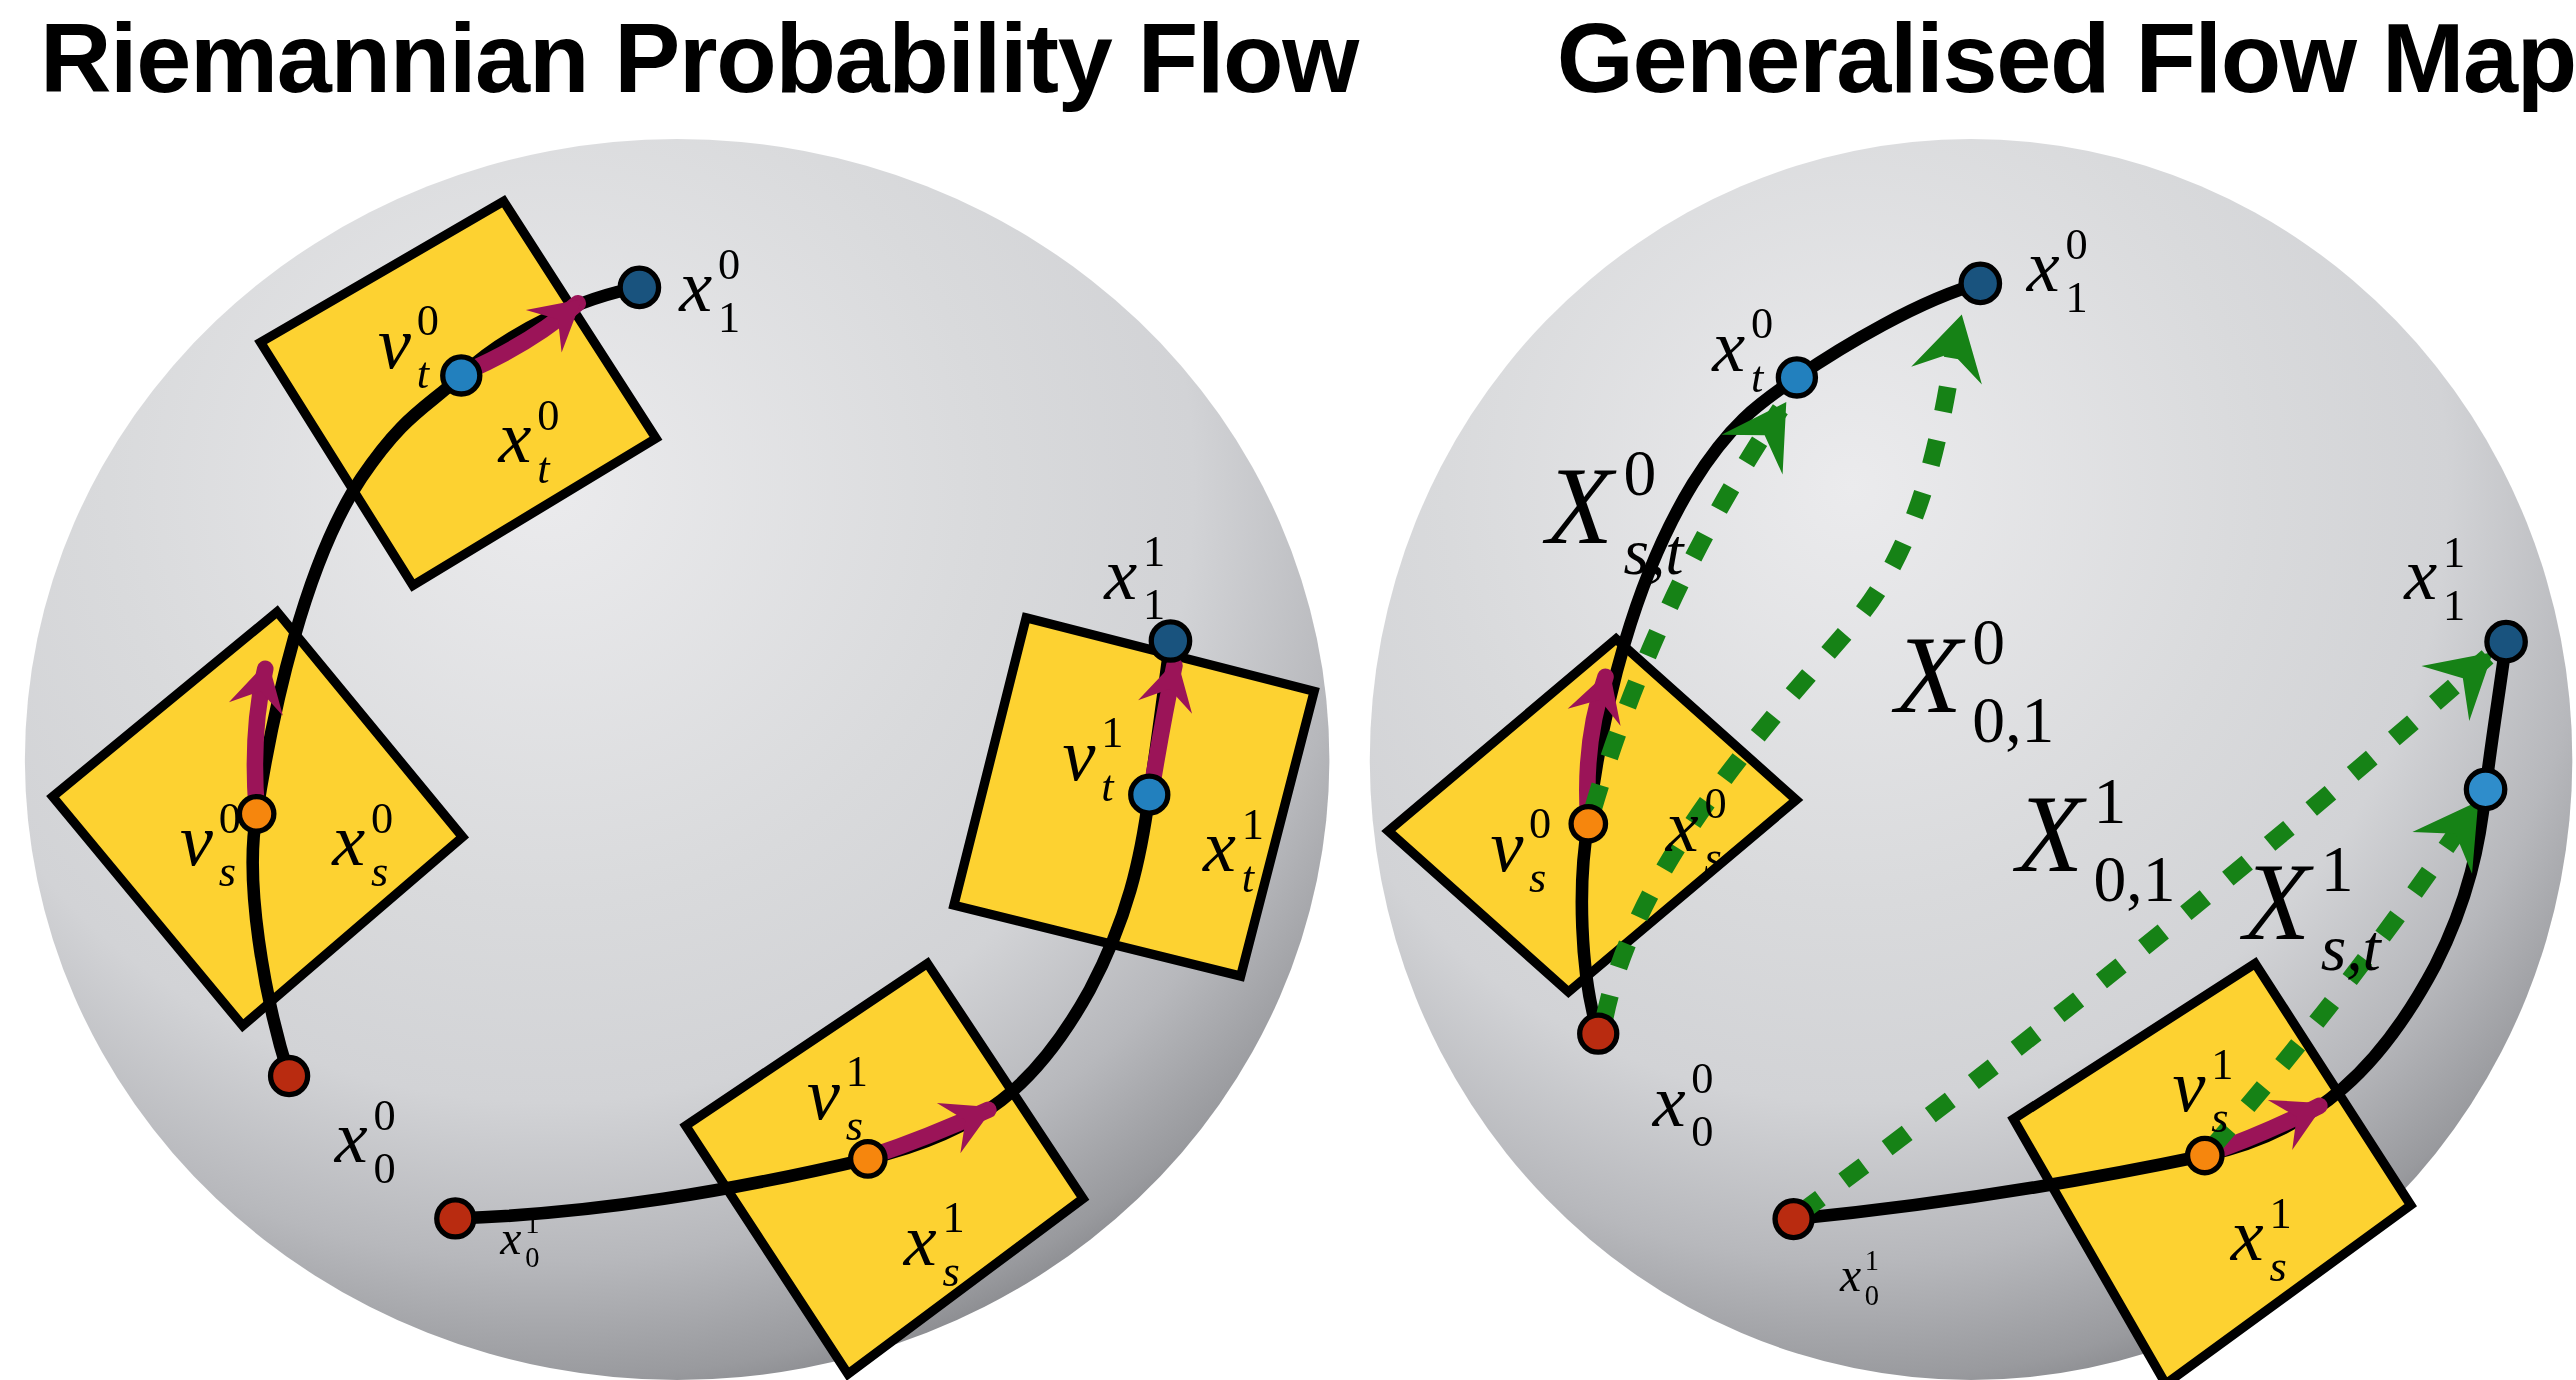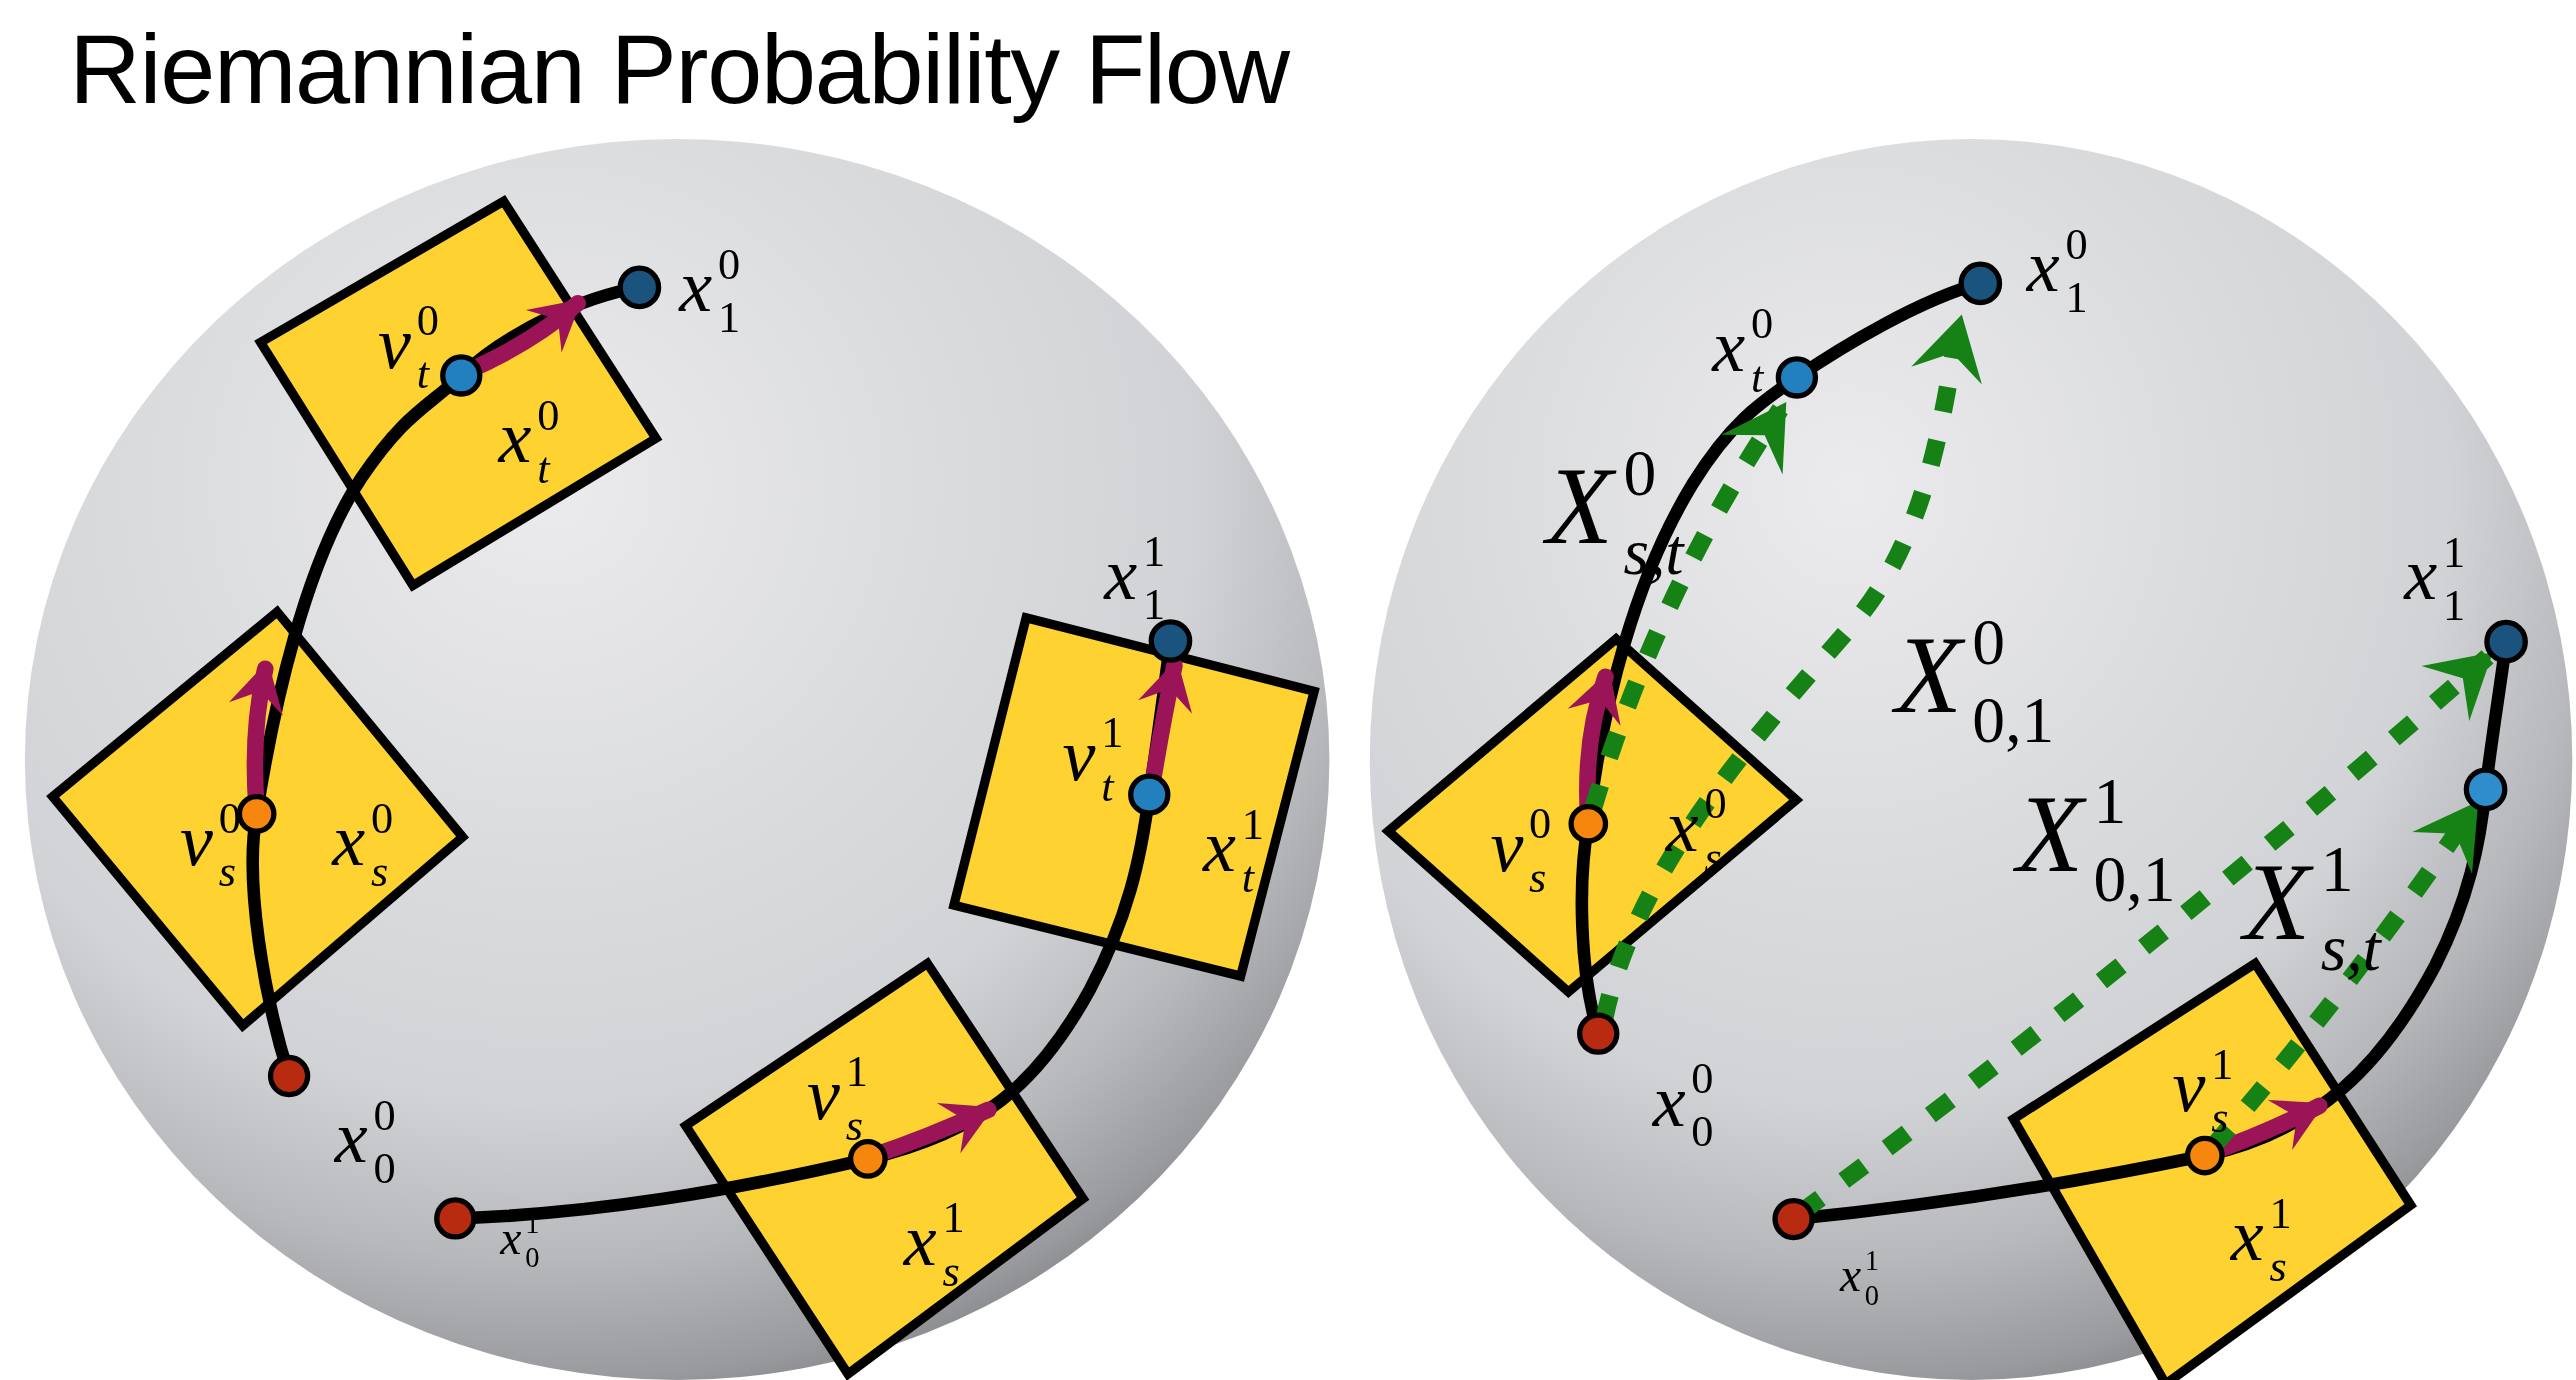--- a/index.html
+++ b/index.html
@@ -1,27 +1,28 @@
 <!DOCTYPE html>
 <html style="font-size:10.6px"><head>
 <meta charset="utf-8">
 <style>
   html,body{margin:0;padding:0;background:#ffffff;}
   .stage{position:relative;width:2576px;height:1380px;overflow:hidden;background:#ffffff;font-family:"Liberation Sans",sans-serif;}
-  .title{position:absolute;top:15px;text-align:center;font-size:99px;line-height:1.1;color:#000;letter-spacing:-1.3px;white-space:nowrap;}
+  .title{position:absolute;top:4px;text-align:right;font-size:99px;line-height:1.1;color:#000;letter-spacing:-1.3px;white-space:nowrap;font-weight:bold;}
   .title.left{left:0;width:1358px;}
   .title.right{left:1358px;width:1218px;}
   svg{position:absolute;left:0;top:0;}
   text{fill:#000;}
 </style>
 </head>
 <body>
 
 <div class="stage">
   <div class="title left">Riemannian Probability Flow</div>
+  <div class="title right">Generalised Flow Map</div>
   <svg width="2576" height="1380" viewBox="0 0 3889 2084">
       <defs>
         <radialGradient id="sphereGrad" cx="40%" cy="28%" r="80%">
           <stop offset="0" stop-color="#EBEBED"></stop>
           <stop offset="0.42" stop-color="#D9DADC"></stop>
           <stop offset="0.62" stop-color="#D2D3D6"></stop>
           <stop offset="0.78" stop-color="#B7B8BC"></stop>
           <stop offset="0.9" stop-color="#999A9E"></stop>
           <stop offset="0.975" stop-color="#7A7B7F"></stop>
           <stop offset="1" stop-color="#85868A"></stop>

